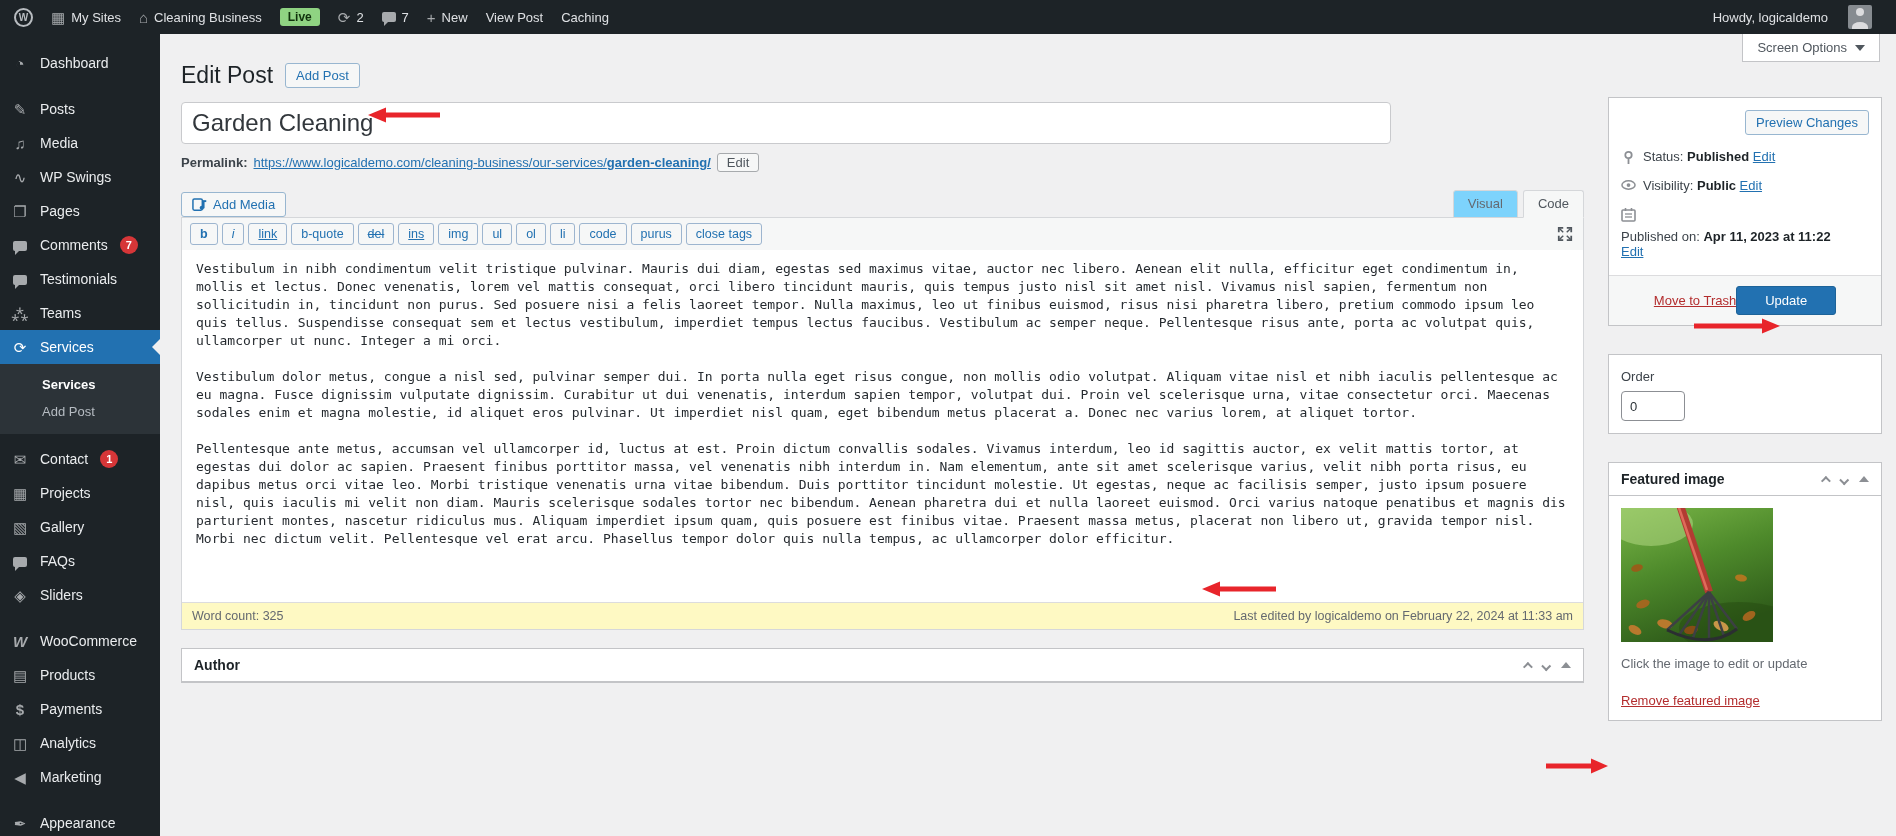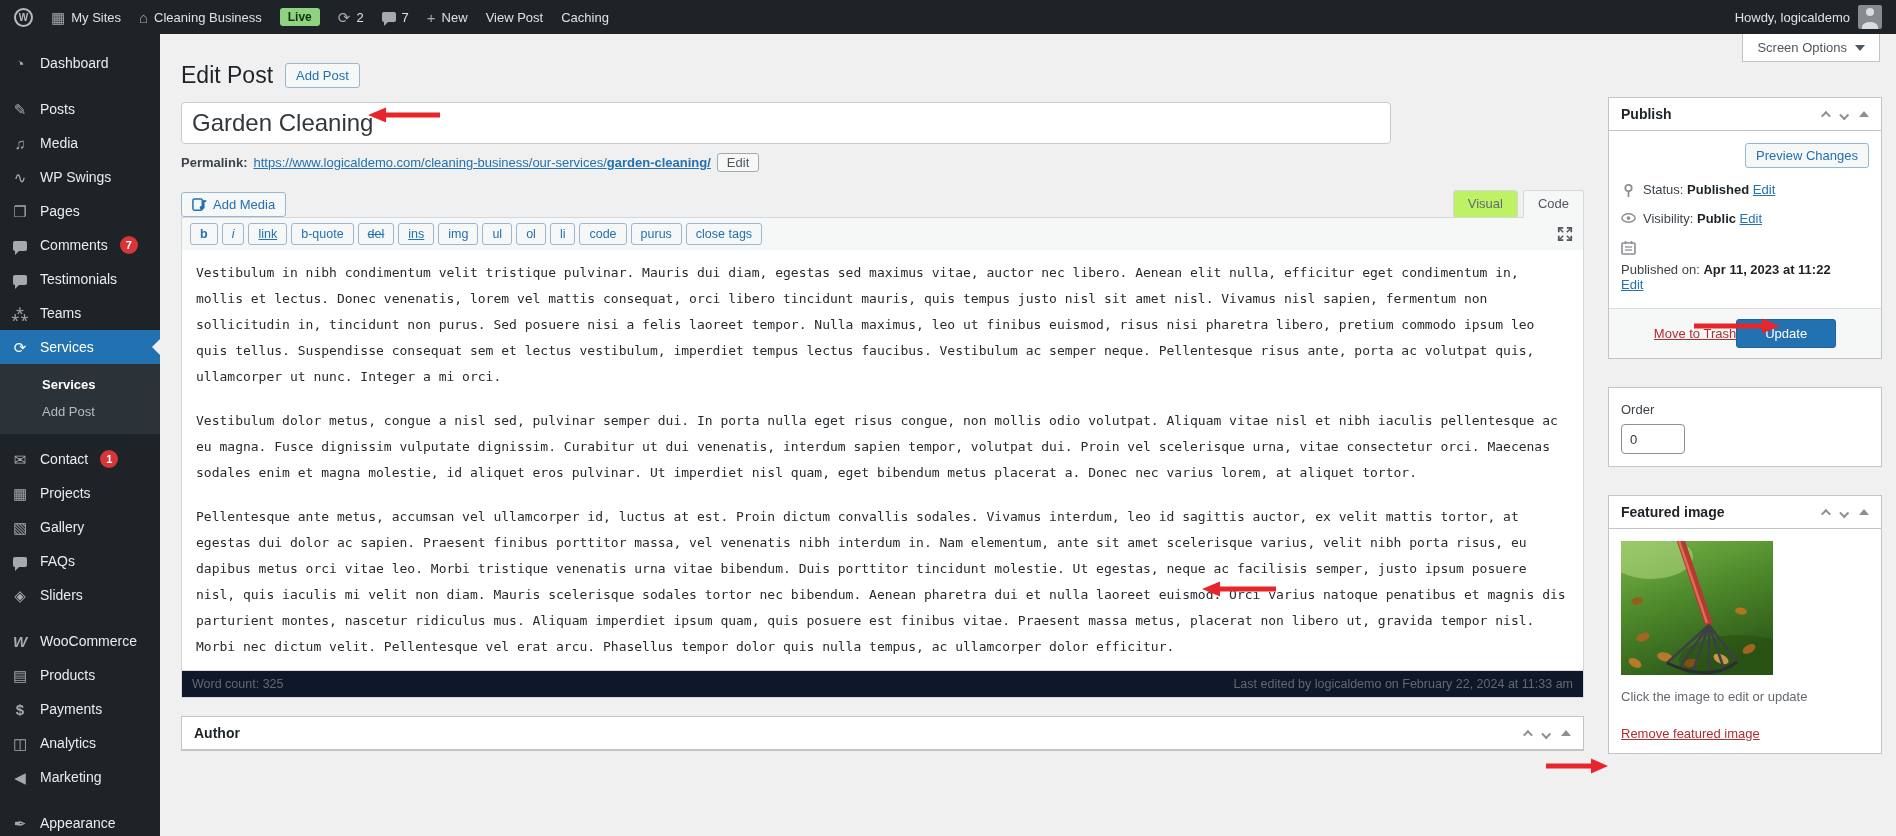--- a/index.html
+++ b/index.html
@@ -8,21 +8,21 @@
 
   
   .admin-bar { position:absolute; left:0; top:0; width:1896px; height:34px; background:#1d2327; color:#c3c4c7; display:flex; align-items:center; z-index:60; }
   .ab-left { display:flex; align-items:center; gap:18px; padding-left:14px; flex:1; }
   .ab-item { display:flex; align-items:center; gap:6px; color:#dfe1e4; font-size:13px; cursor:pointer; white-space:nowrap; }
   .ab-ico { color:#a7aaad; font-size:15px; line-height:1; }
   .wp-logo { width:19px; height:19px; border:2px solid #b8bcc0; border-radius:50%; display:flex; align-items:center; justify-content:center; font-size:10px; font-weight:700; color:#b8bcc0; }
   .live-badge { background:#8fd382; color:#10320c; font-weight:700; font-size:12px; padding:2px 8px; border-radius:3px; }
   .bubble { position:relative; width:14px; height:10px; background:#a7aaad; border-radius:2px; display:inline-block; }
   .bubble::after { content:''; position:absolute; left:2px; bottom:-4px; border:3px solid transparent; border-top-color:#a7aaad; border-left-color:#a7aaad; }
-  .ab-right { display:flex; align-items:center; gap:8px; padding-right:14px; }
+  .ab-right { display:flex; align-items:center; gap:20px; padding-right:24px; }
   .avatar { width:24px; height:24px; background:#868b90; border-radius:2px; position:relative; overflow:hidden; }
   .avatar::before { content:''; position:absolute; top:3px; left:8px; width:8px; height:8px; border-radius:50%; background:#dcdcde; }
   .avatar::after { content:''; position:absolute; bottom:-3px; left:4px; width:16px; height:10px; border-radius:50% 50% 0 0; background:#dcdcde; }
 
   
   .sidebar { position:absolute; left:0; top:34px; width:160px; height:802px; background:#1d2327; padding-top:12px; z-index:50; }
   .sb-item { position:relative; display:flex; align-items:center; gap:10px; height:34px; padding:0 10px; color:#eaecee; font-size:14px; cursor:pointer; }
   .sb-ico { width:20px; text-align:center; color:#a7aaad; font-size:15px; line-height:1; flex:0 0 20px; }
   .sb-item.active { background:#2271b1; color:#fff; }
   .sb-item.active .sb-ico { color:#fff; }
@@ -46,32 +46,32 @@
   .btn.primary { background:#2271b1; border-color:#1d6399; color:#fff; padding:6px 28px; }
 
   .title-input { margin-top:13px; width:1210px; height:42px; border:1px solid #c9cacd; border-radius:4px; background:#fff; font-size:24px; color:#32373c; padding:0 10px; font-family:"Liberation Sans", sans-serif; }
   .permalink { margin-top:9px; display:flex; align-items:center; gap:6px; font-size:13px; }
   .permalink .lab { font-weight:700; color:#3c434a; }
   a.blue { color:#2271b1; text-decoration:underline; cursor:pointer; }
   .slug { font-weight:700; }
 
   .editor-header { margin-top:18px; display:flex; justify-content:space-between; align-items:flex-end; }
   .tabs { display:flex; margin-bottom:-1px; }
-  .tab { padding:5px 14px 6px; border:1px solid #d5d7da; background:#bef264; color:#646970; font-size:13px; cursor:pointer; margin-left:5px; border-radius:3px 3px 0 0; }
+  .tab { padding:5px 14px 6px; border:1px solid #d5d7da; background:#7dd3fc; color:#646970; font-size:13px; cursor:pointer; margin-left:5px; border-radius:3px 3px 0 0; }
   .tab.active { background:#f6f7f7; border-bottom-color:#f6f7f7; color:#50575e; }
 
   .editor-box { border:1px solid #d5d7da; background:#fff; }
   .quicktags { background:#f6f7f7; padding:5px 8px; display:flex; align-items:center; gap:4px; position:relative; }
   .qt { background:#f6f7f7; border:1px solid #9db5cf; border-radius:3px; color:#2271b1; font-size:12.5px; padding:3px 9px; cursor:pointer; font-family:"Liberation Sans", sans-serif; }
   .qt.b{font-weight:700} .qt.i{font-style:italic} .qt.lk{text-decoration:underline} .qt.del{text-decoration:line-through} .qt.ins{text-decoration:underline}
   .expand { position:absolute; right:10px; top:8px; cursor:pointer; }
-  .ed-content { padding:10px 14px; min-height:352px; font-family:"DejaVu Sans Mono","Liberation Mono",monospace; font-size:13px; line-height:26px; color:#262b30; }
+  .ed-content { padding:10px 14px; min-height:352px; font-family:"DejaVu Sans Mono","Liberation Mono",monospace; font-size:13px; line-height:18px; color:#262b30; }
   .ed-content .para { margin-bottom:18px; }
   .ed-content .para:last-child { margin-bottom:0; }
-  .ed-status { border-top:1px solid #dcdcde; background:#0f172a; display:flex; justify-content:space-between; padding:6px 10px; color:#646970; font-size:12.5px; }
+  .ed-status { border-top:1px solid #dcdcde; background:#fef9c3; display:flex; justify-content:space-between; padding:6px 10px; color:#646970; font-size:12.5px; }
 
   
   .metabox { background:#fff; border:1px solid #c3c4c7; margin-bottom:28px; }
   .mb-head { display:flex; align-items:center; justify-content:space-between; padding:8px 12px; border-bottom:1px solid #c3c4c7; }
   .mb-title { font-size:14px; font-weight:600; color:#1d2327; }
   .mb-ctrls { display:flex; align-items:center; gap:12px; }
   .chev { display:inline-block; width:7px; height:7px; border-top:2px solid #8c8f94; border-right:2px solid #8c8f94; cursor:pointer; }
   .chev.up { transform:rotate(-45deg) translateY(2px); }
   .chev.dn { transform:rotate(135deg) translateY(-1px); }
   .tri-up { width:0; height:0; border-left:5px solid transparent; border-right:5px solid transparent; border-bottom:6px solid #8c8f94; cursor:pointer; }
@@ -323,28 +323,20 @@
           <span class="chev dn"></span>
           <span class="tri-up"></span>
         </span>
       </div>
     </div>
   </div>
 
   <div class="side-col">
 
     <div class="metabox">
-      <div class="mb-head">
-        <span class="mb-title">Publish</span>
-        <span class="mb-ctrls">
-          <span class="chev up"></span>
-          <span class="chev dn"></span>
-          <span class="tri-up"></span>
-        </span>
-      </div>
       <div class="mb-body">
         <div class="preview-row">
           <span class="btn">Preview Changes</span>
         </div>
         <div class="pub-row">
           <svg class="pub-ico" width="15" height="15" viewBox="0 0 15 15">
               <circle cx="7.5" cy="5" r="3.2" fill="none" stroke="#8c8f94" stroke-width="1.8"></circle>
               <line x1="7.5" y1="8.2" x2="7.5" y2="14" stroke="#8c8f94" stroke-width="1.8"></line>
             </svg>
           <span><span>Status:</span> <b>Published</b> <a class="blue">Edit</a></span>

